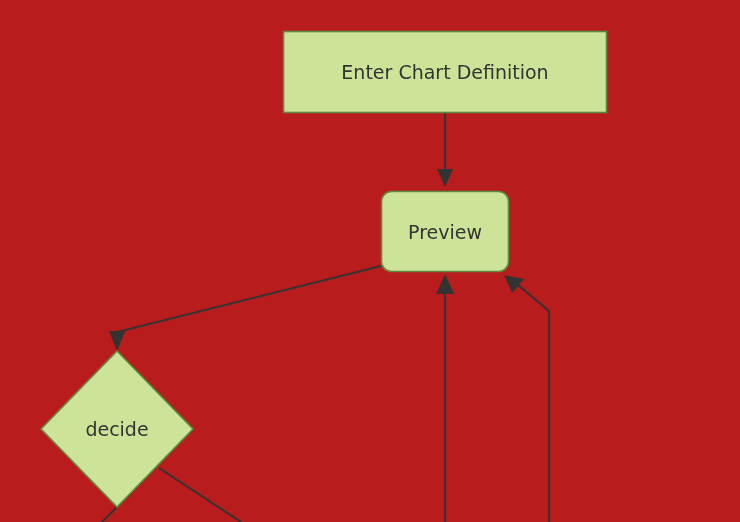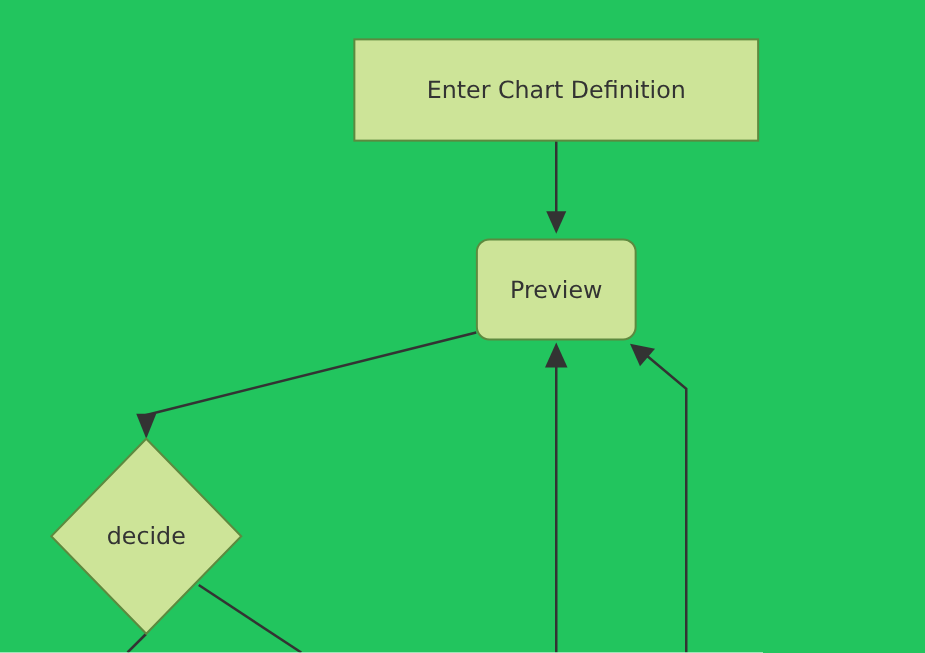--- a/index.html
+++ b/index.html
@@ -10,21 +10,21 @@
   body {
     width: 740px;
     height: 522px;
     overflow: hidden;
     font-family: "DejaVu Sans", "Liberation Sans", sans-serif;
   }
   #diagram-canvas {
     position: relative;
     width: 740px;
     height: 522px;
-    background: #22c55e;
+    background: #b91c1c;
   }
   #flow-svg {
     position: absolute;
     top: 0;
     left: 0;
     width: 740px;
     height: 522px;
   }
   .node-label {
     fill: #333333;

